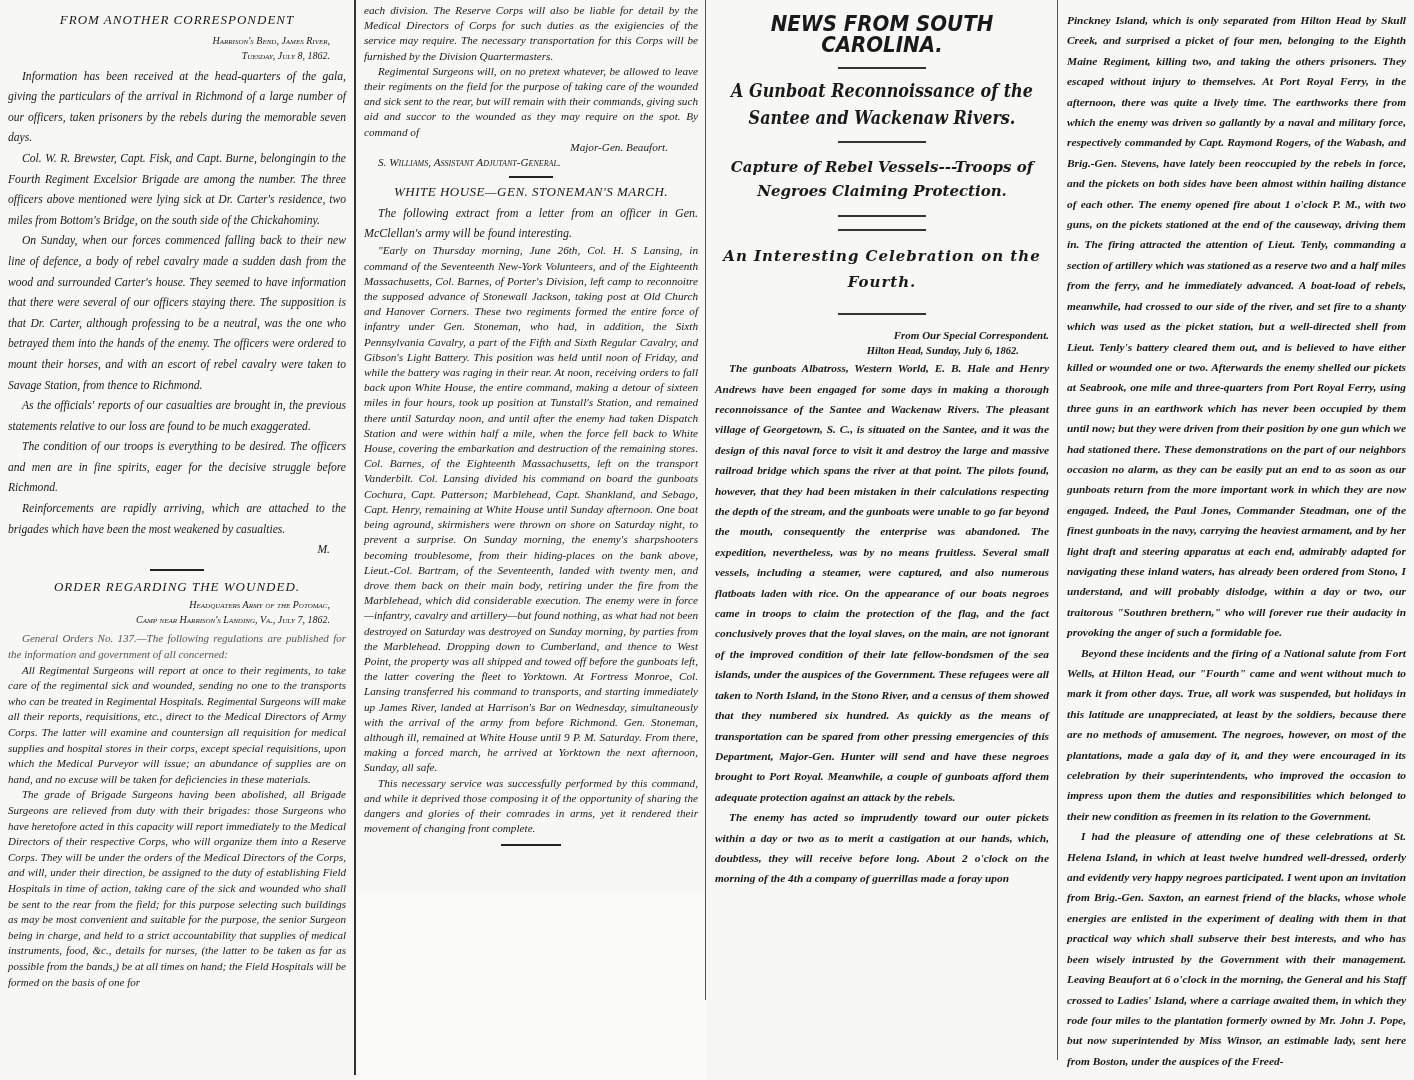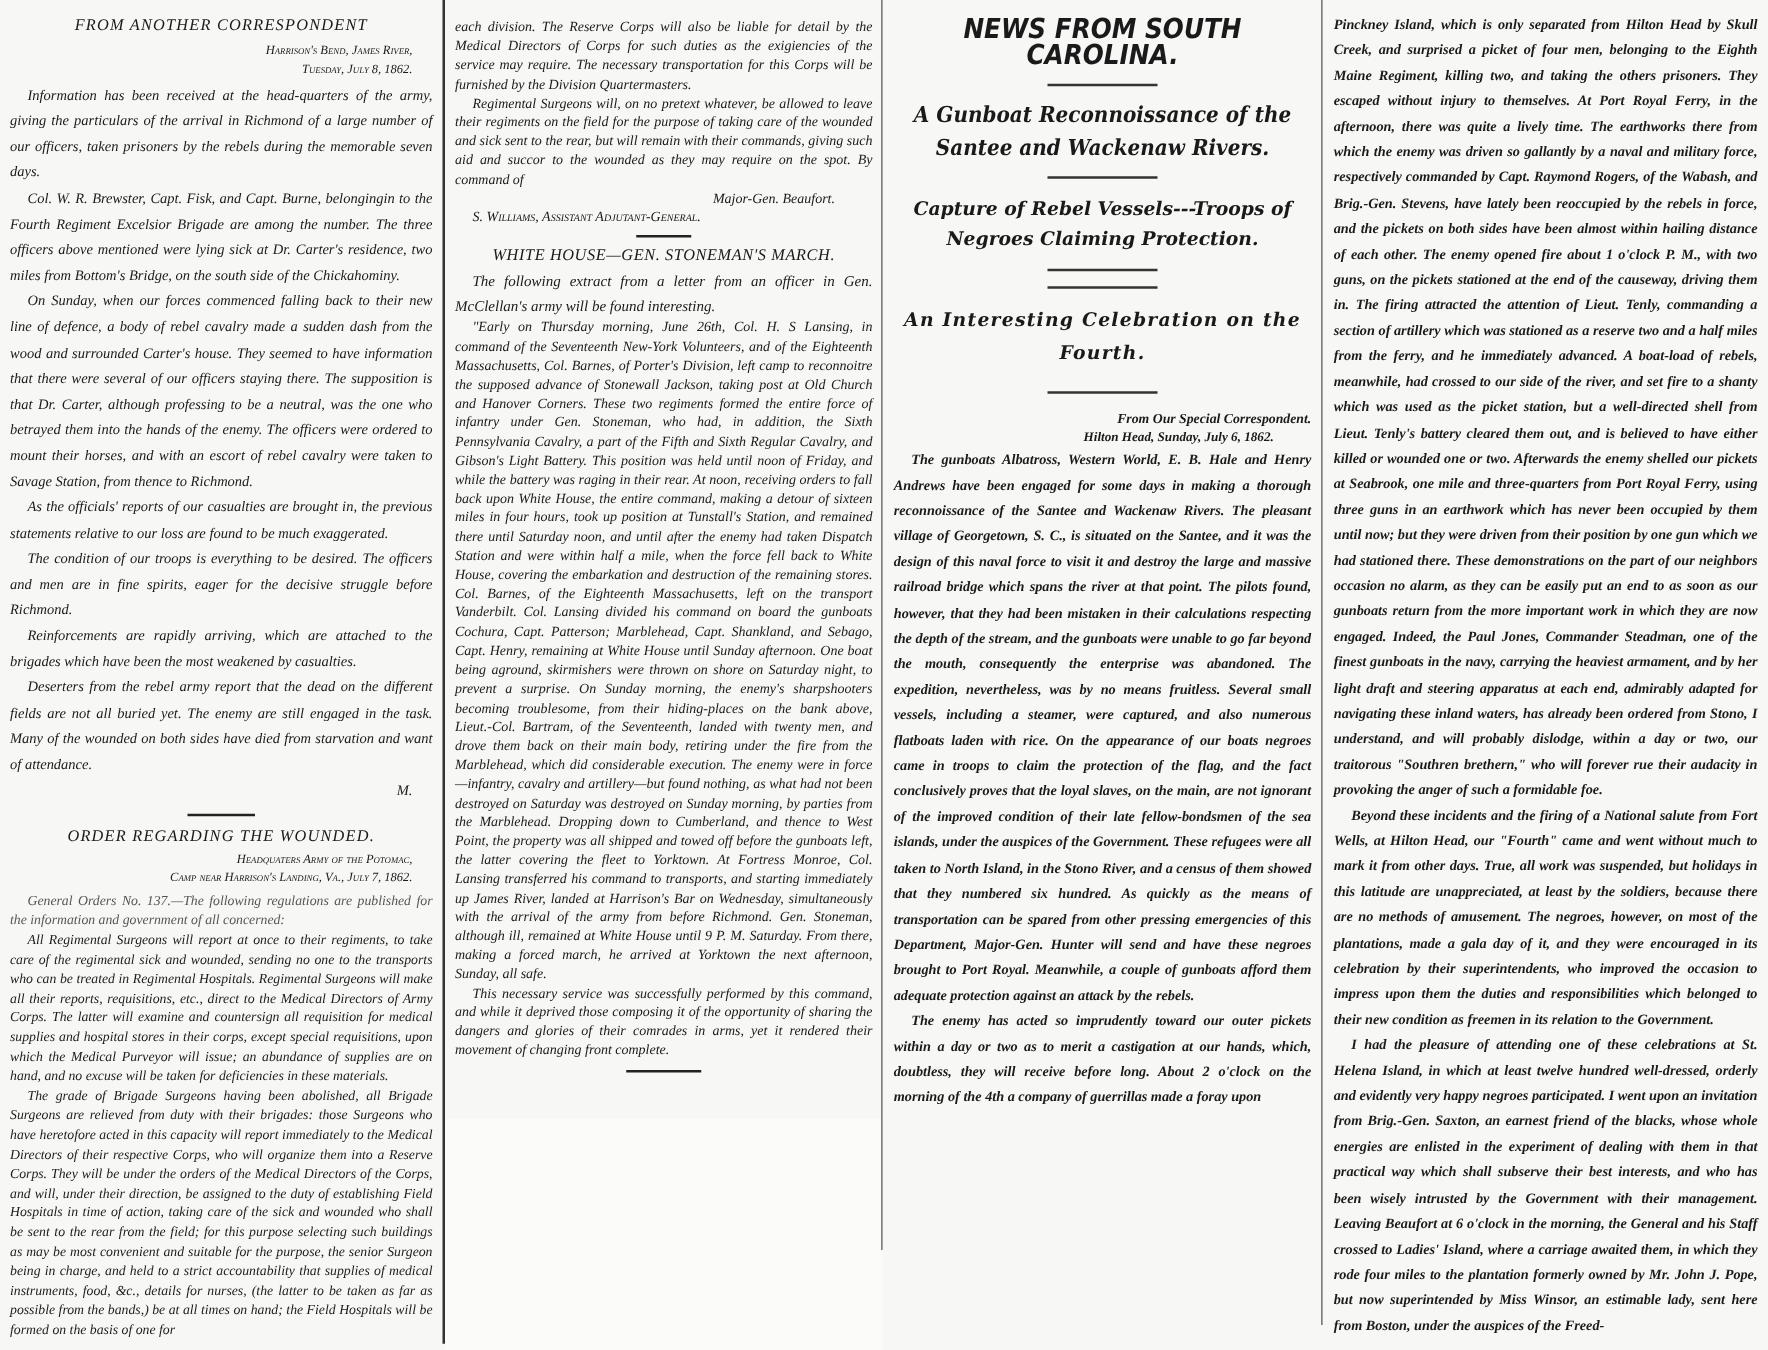--- a/index.html
+++ b/index.html
@@ -14,21 +14,21 @@
   .col {
     position:absolute; top:0; box-sizing:border-box;
     padding:10px 8px 0 8px;
     font-size:11.6px; line-height:20.6px;
     text-align:justify; hyphens:auto;
     overflow:hidden;
   }
   .col p { margin:0; text-indent:14px; }
   .col p.noind { text-indent:0; }
   .c1 { left:0; width:354px; height:1080px; }
-  .c2 { left:356px; width:350px; height:895px; font-size:11.2px; line-height:15.2px; padding-top:15px; }
+  .c2 { left:356px; width:350px; height:895px; font-size:11.2px; line-height:15.2px; padding-top:3px; }
   .c3 { left:707px; width:350px; height:1080px; }
   .c4 { left:1059px; width:355px; height:1080px; }
   .c1 .small { font-size:11px; line-height:15.6px; }
   .rule-v { position:absolute; top:0; width:2px; background:#333; }
   .rule-v.r1 { left:354px; height:1075px; }
   .rule-v.r2 { left:705px; height:1000px; background:#555; width:1px; }
   .rule-v.r3 { left:1057px; height:1060px; background:#555; width:1px; }
   .head {
     text-align:center; font-size:13px; letter-spacing:1px; margin:0 0 2px 0;
     font-weight:normal; text-transform:uppercase;
@@ -60,27 +60,26 @@
 </style>
 </head>
 <body>
 
 <div class="page">
 
   <div class="col c1">
     <div class="head">FROM ANOTHER CORRESPONDENT</div>
     <div class="dateline">Harrison's Bend, James River,</div>
     <div class="dateline" style="margin-top:-4px">Tuesday, July 8, 1862.</div>
-    <p>Information has been received at the head-quarters of the army, giving the particulars of the arrival in Richmond of a large number of our officers, taken prisoners by the rebels during the memorable seven days.</p>
+    <p>Information has been received at the head-quarters of the gala, giving the particulars of the arrival in Richmond of a large number of our officers, taken prisoners by the rebels during the memorable seven days.</p>
     <p>Col. W. R. Brewster, Capt. Fisk, and Capt. Burne, belongingin to the Fourth Regiment Excelsior Brigade are among the number. The three officers above mentioned were lying sick at Dr. Carter's residence, two miles from Bottom's Bridge, on the south side of the Chickahominy.</p>
     <p>On Sunday, when our forces commenced falling back to their new line of defence, a body of rebel cavalry made a sudden dash from the wood and surrounded Carter's house. They seemed to have information that there were several of our officers staying there. The supposition is that Dr. Carter, although professing to be a neutral, was the one who betrayed them into the hands of the enemy. The officers were ordered to mount their horses, and with an escort of rebel cavalry were taken to Savage Station, from thence to Richmond.</p>
     <p>As the officials' reports of our casualties are brought in, the previous statements relative to our loss are found to be much exaggerated.</p>
     <p>The condition of our troops is everything to be desired. The officers and men are in fine spirits, eager for the decisive struggle before Richmond.</p>
     <p>Reinforcements are rapidly arriving, which are attached to the brigades which have been the most weakened by casualties.</p>
-    <p>Deserters from the rebel army report that the dead on the different fields are not all buried yet. The enemy are still engaged in the task. Many of the wounded on both sides have died from starvation and want of attendance.</p>
     <div class="sign">M.</div>
     <div class="short-rule"></div>
     <div class="order-head">ORDER REGARDING THE WOUNDED.</div>
     <div class="dateline">Headquaters Army of the Potomac,</div>
     <div class="dateline" style="margin-top:-4px">Camp near Harrison's Landing, Va., July 7, 1862.</div>
     <div class="small">
       <p class="faded">General Orders No. 137.—The following regulations are published for the information and government of all concerned:</p>
       <p>All Regimental Surgeons will report at once to their regiments, to take care of the regimental sick and wounded, sending no one to the transports who can be treated in Regimental Hospitals. Regimental Surgeons will make all their reports, requisitions, etc., direct to the Medical Directors of Army Corps. The latter will examine and countersign all requisition for medical supplies and hospital stores in their corps, except special requisitions, upon which the Medical Purveyor will issue; an abundance of supplies are on hand, and no excuse will be taken for deficiencies in these materials.</p>
       <p>The grade of Brigade Surgeons having been abolished, all Brigade Surgeons are relieved from duty with their brigades: those Surgeons who have heretofore acted in this capacity will report immediately to the Medical Directors of their respective Corps, who will organize them into a Reserve Corps. They will be under the orders of the Medical Directors of the Corps, and will, under their direction, be assigned to the duty of establishing Field Hospitals in time of action, taking care of the sick and wounded who shall be sent to the rear from the field; for this purpose selecting such buildings as may be most convenient and suitable for the purpose, the senior Surgeon being in charge, and held to a strict accountability that supplies of medical instruments, food, &amp;c., details for nurses, (the latter to be taken as far as possible from the bands,) be at all times on hand; the Field Hospitals will be formed on the basis of one for</p>
     </div>

